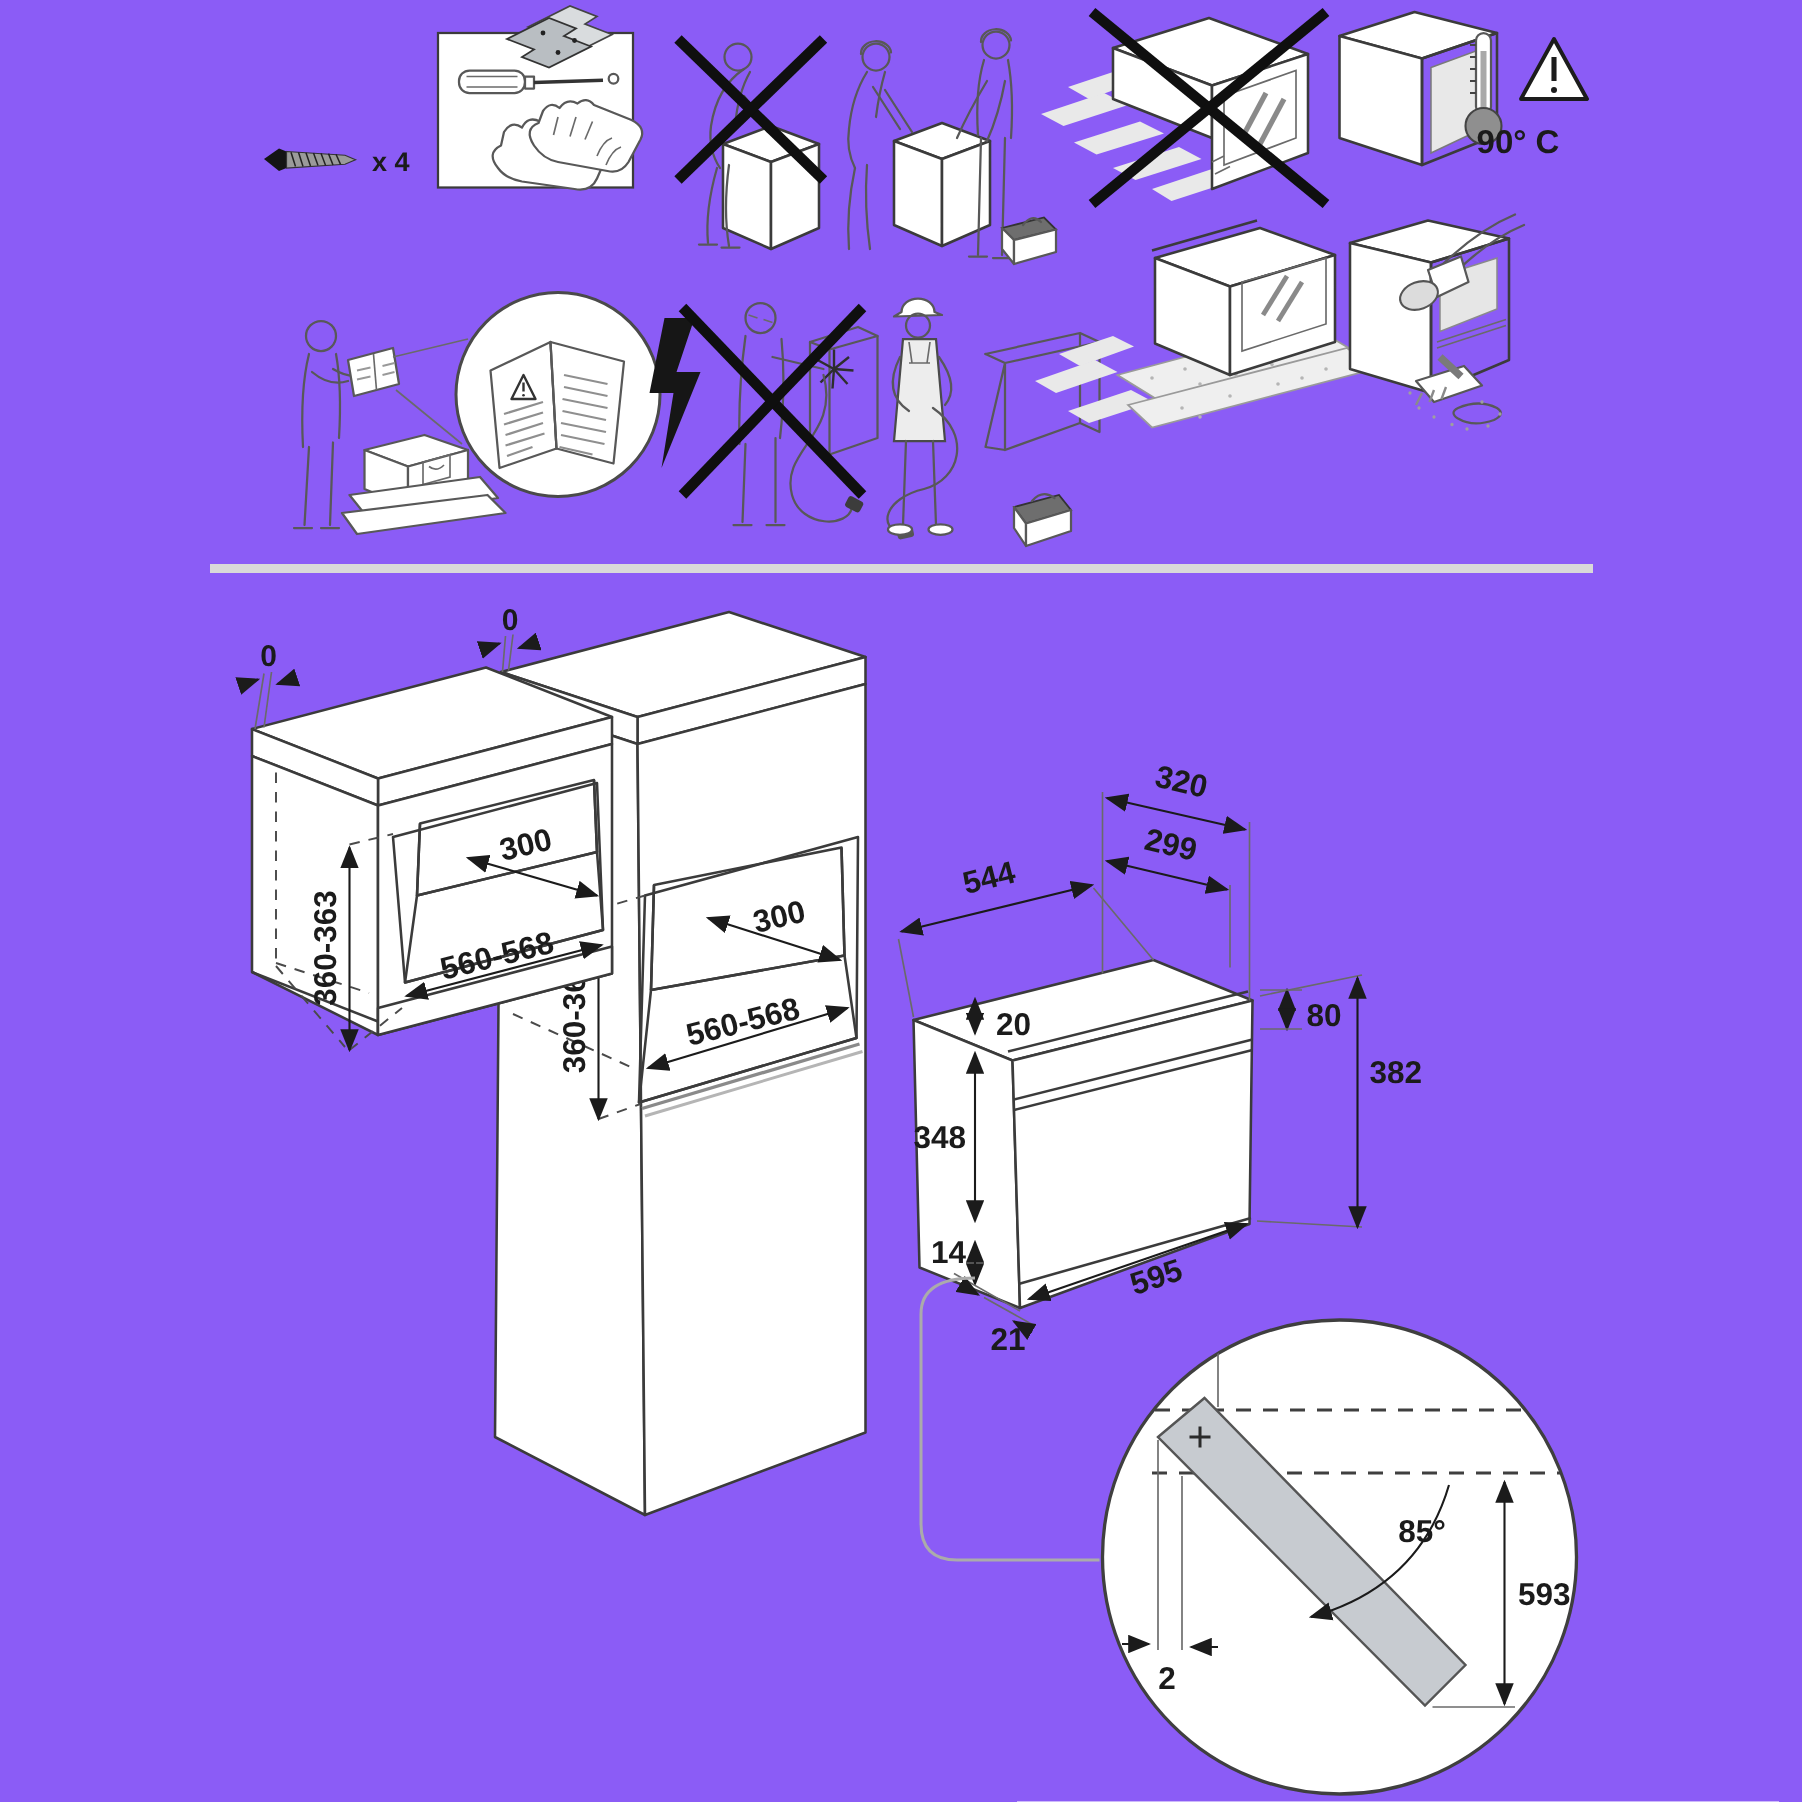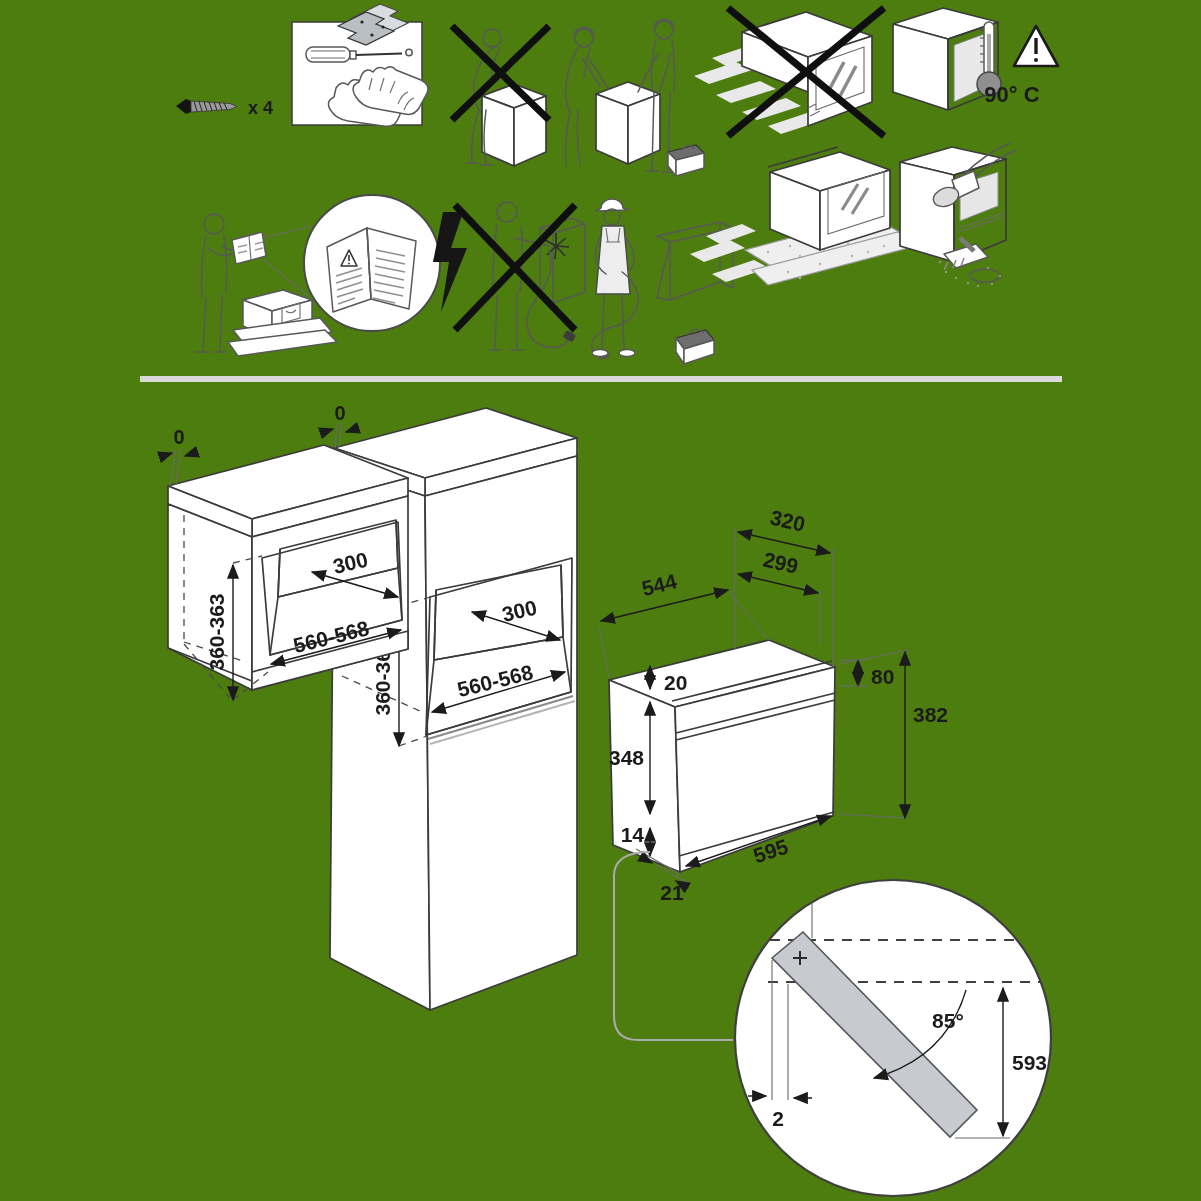--- a/index.html
+++ b/index.html
@@ -1,16 +1,16 @@
 <!DOCTYPE html>
 <html><head>
 <meta charset="utf-8">
 <style>
   html,body{margin:0;padding:0;background:#ffffff;}
-  .page{position:relative;width:1201px;height:1201px;background:#4d7c0f;overflow:hidden;
+  .page{position:relative;width:1201px;height:1201px;background:#8b5cf6;overflow:hidden;
         font-family:"Liberation Sans",sans-serif;}
   svg{display:block}
   svg text{font-family:"Liberation Sans",sans-serif;font-weight:bold;fill:#1b1b1b;font-size:21px;}
   .t18{font-size:18px;font-weight:600;}
   .t20{font-size:20px;}
   .t22{font-size:22px;}
   .ln{stroke:#3b3b3b;stroke-width:1.7;fill:none;stroke-linejoin:round;}
   .lnf{stroke:#3b3b3b;stroke-width:1.7;fill:#ffffff;stroke-linejoin:round;}
   .thin{stroke:#6a6a6a;stroke-width:1.1;fill:none;}
   .dim{stroke:#1b1b1b;stroke-width:1.4;fill:none;}

